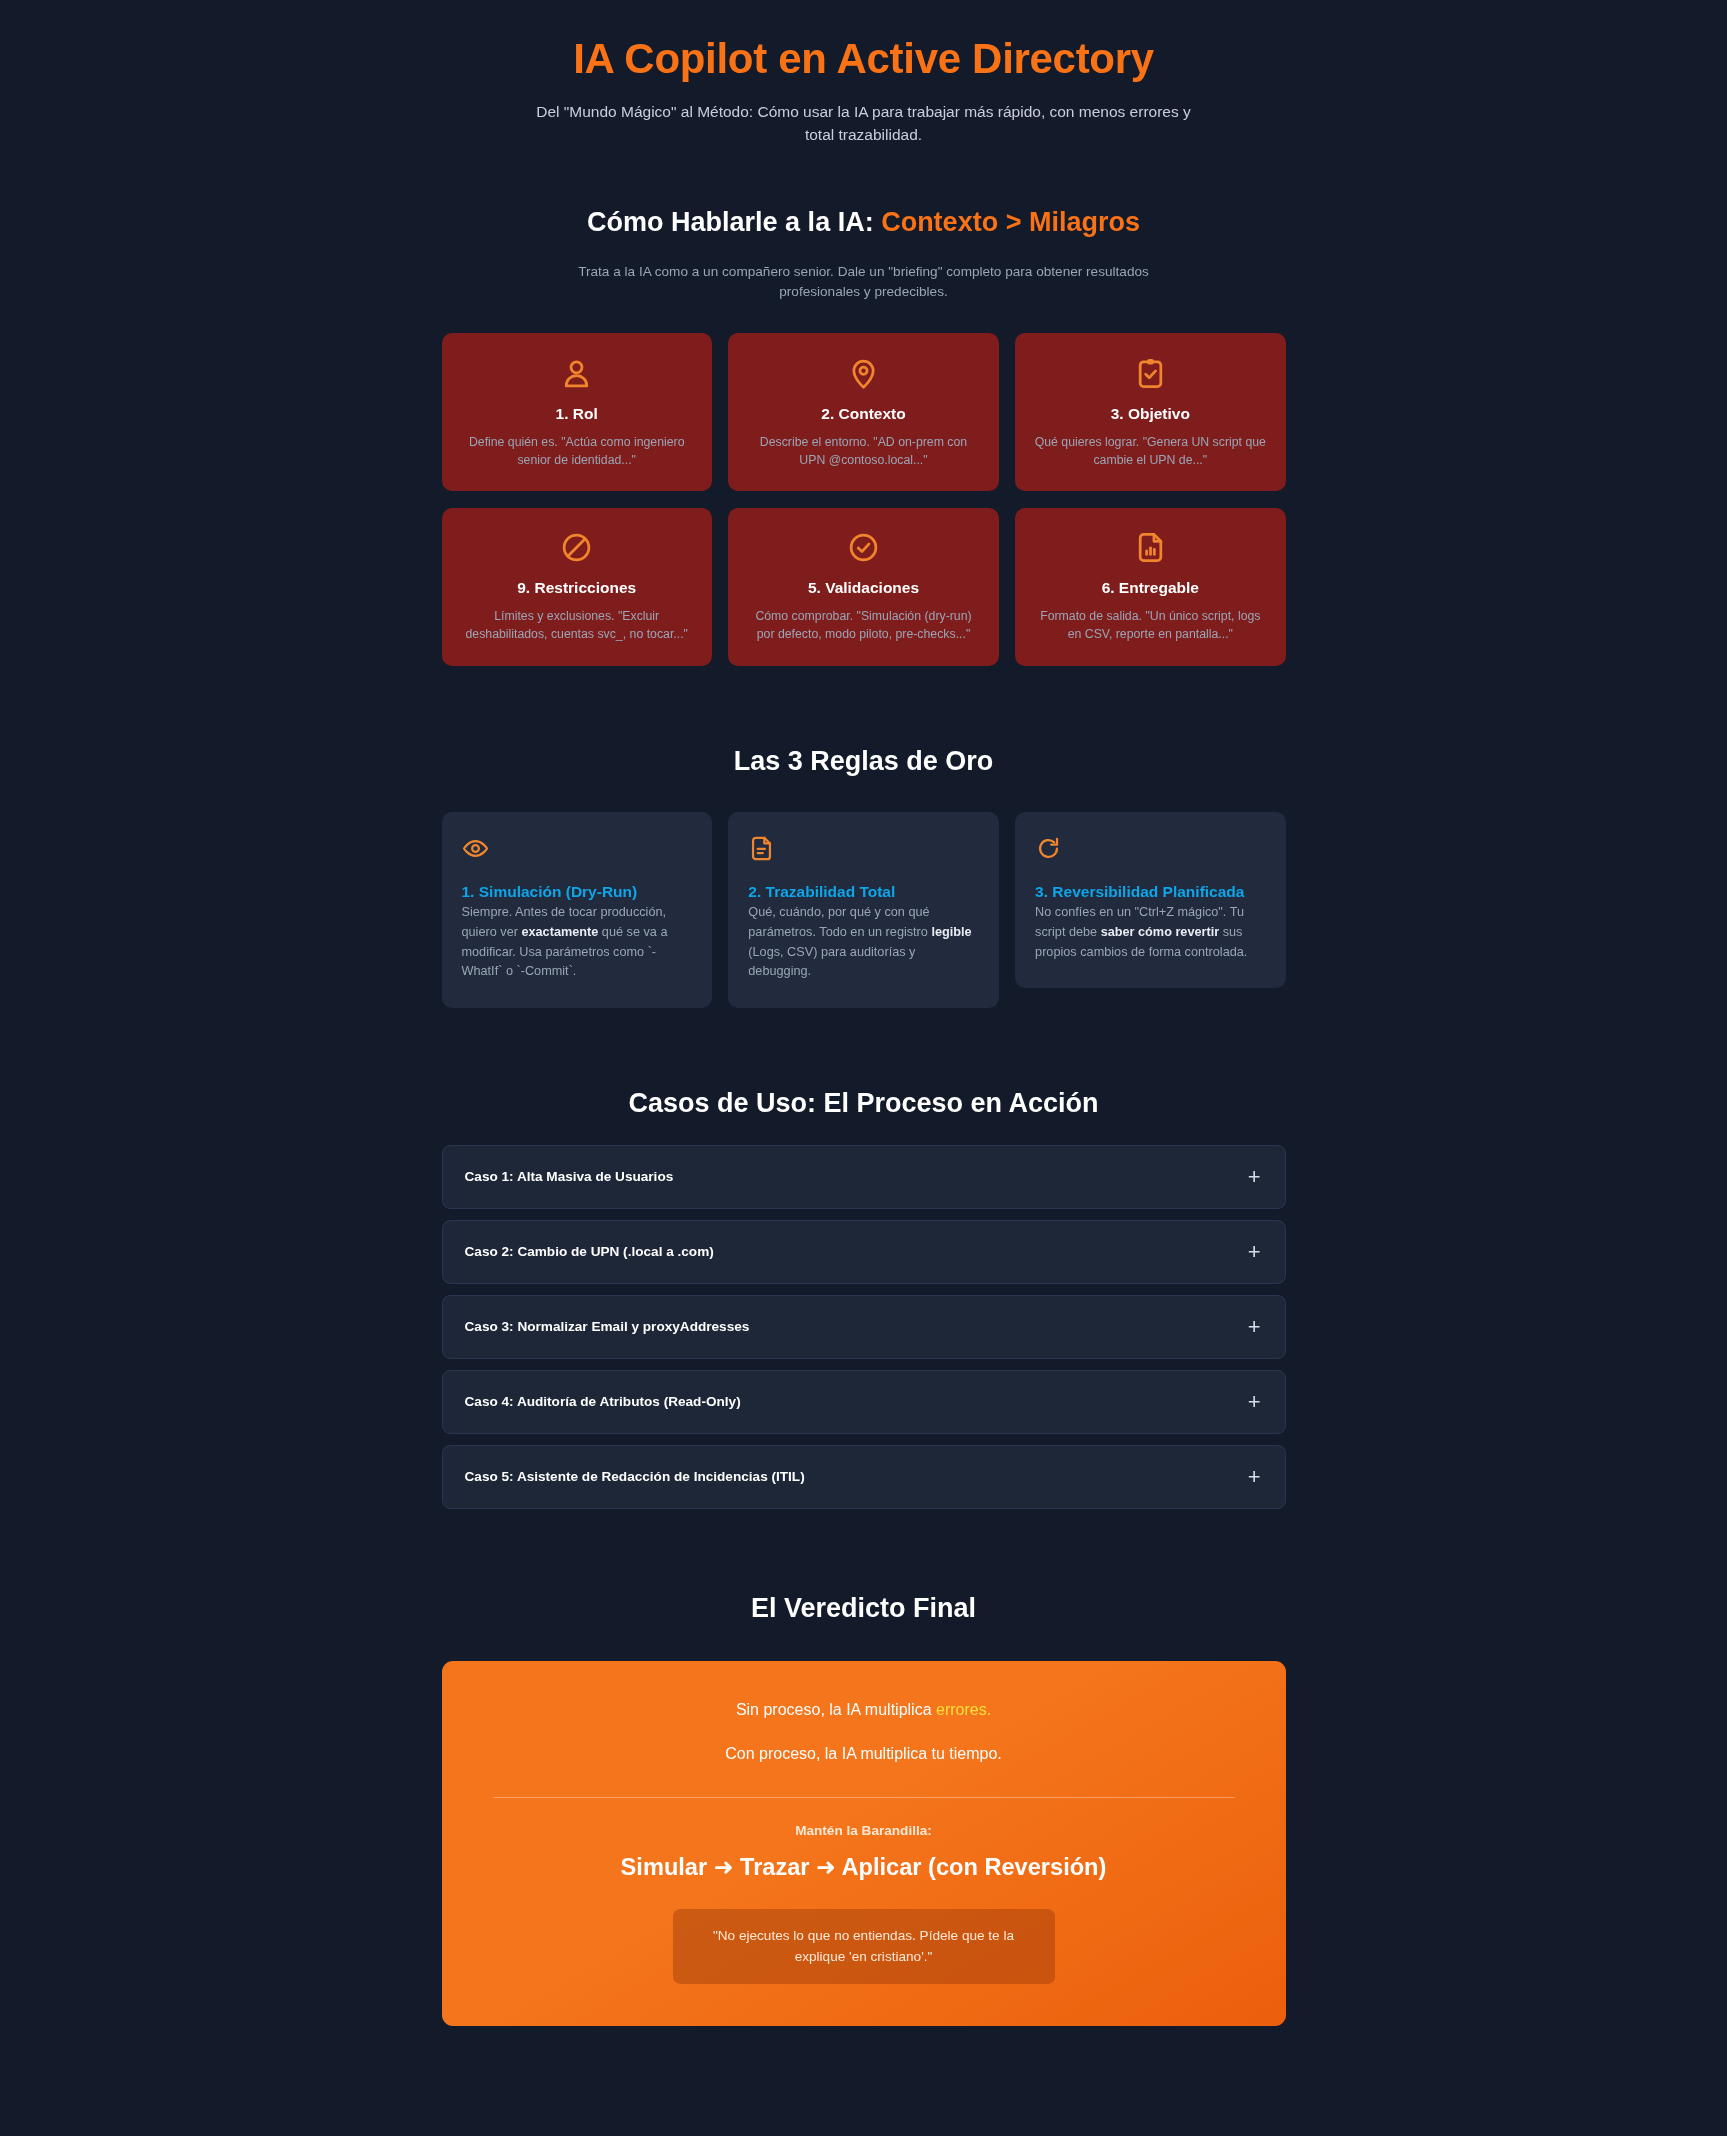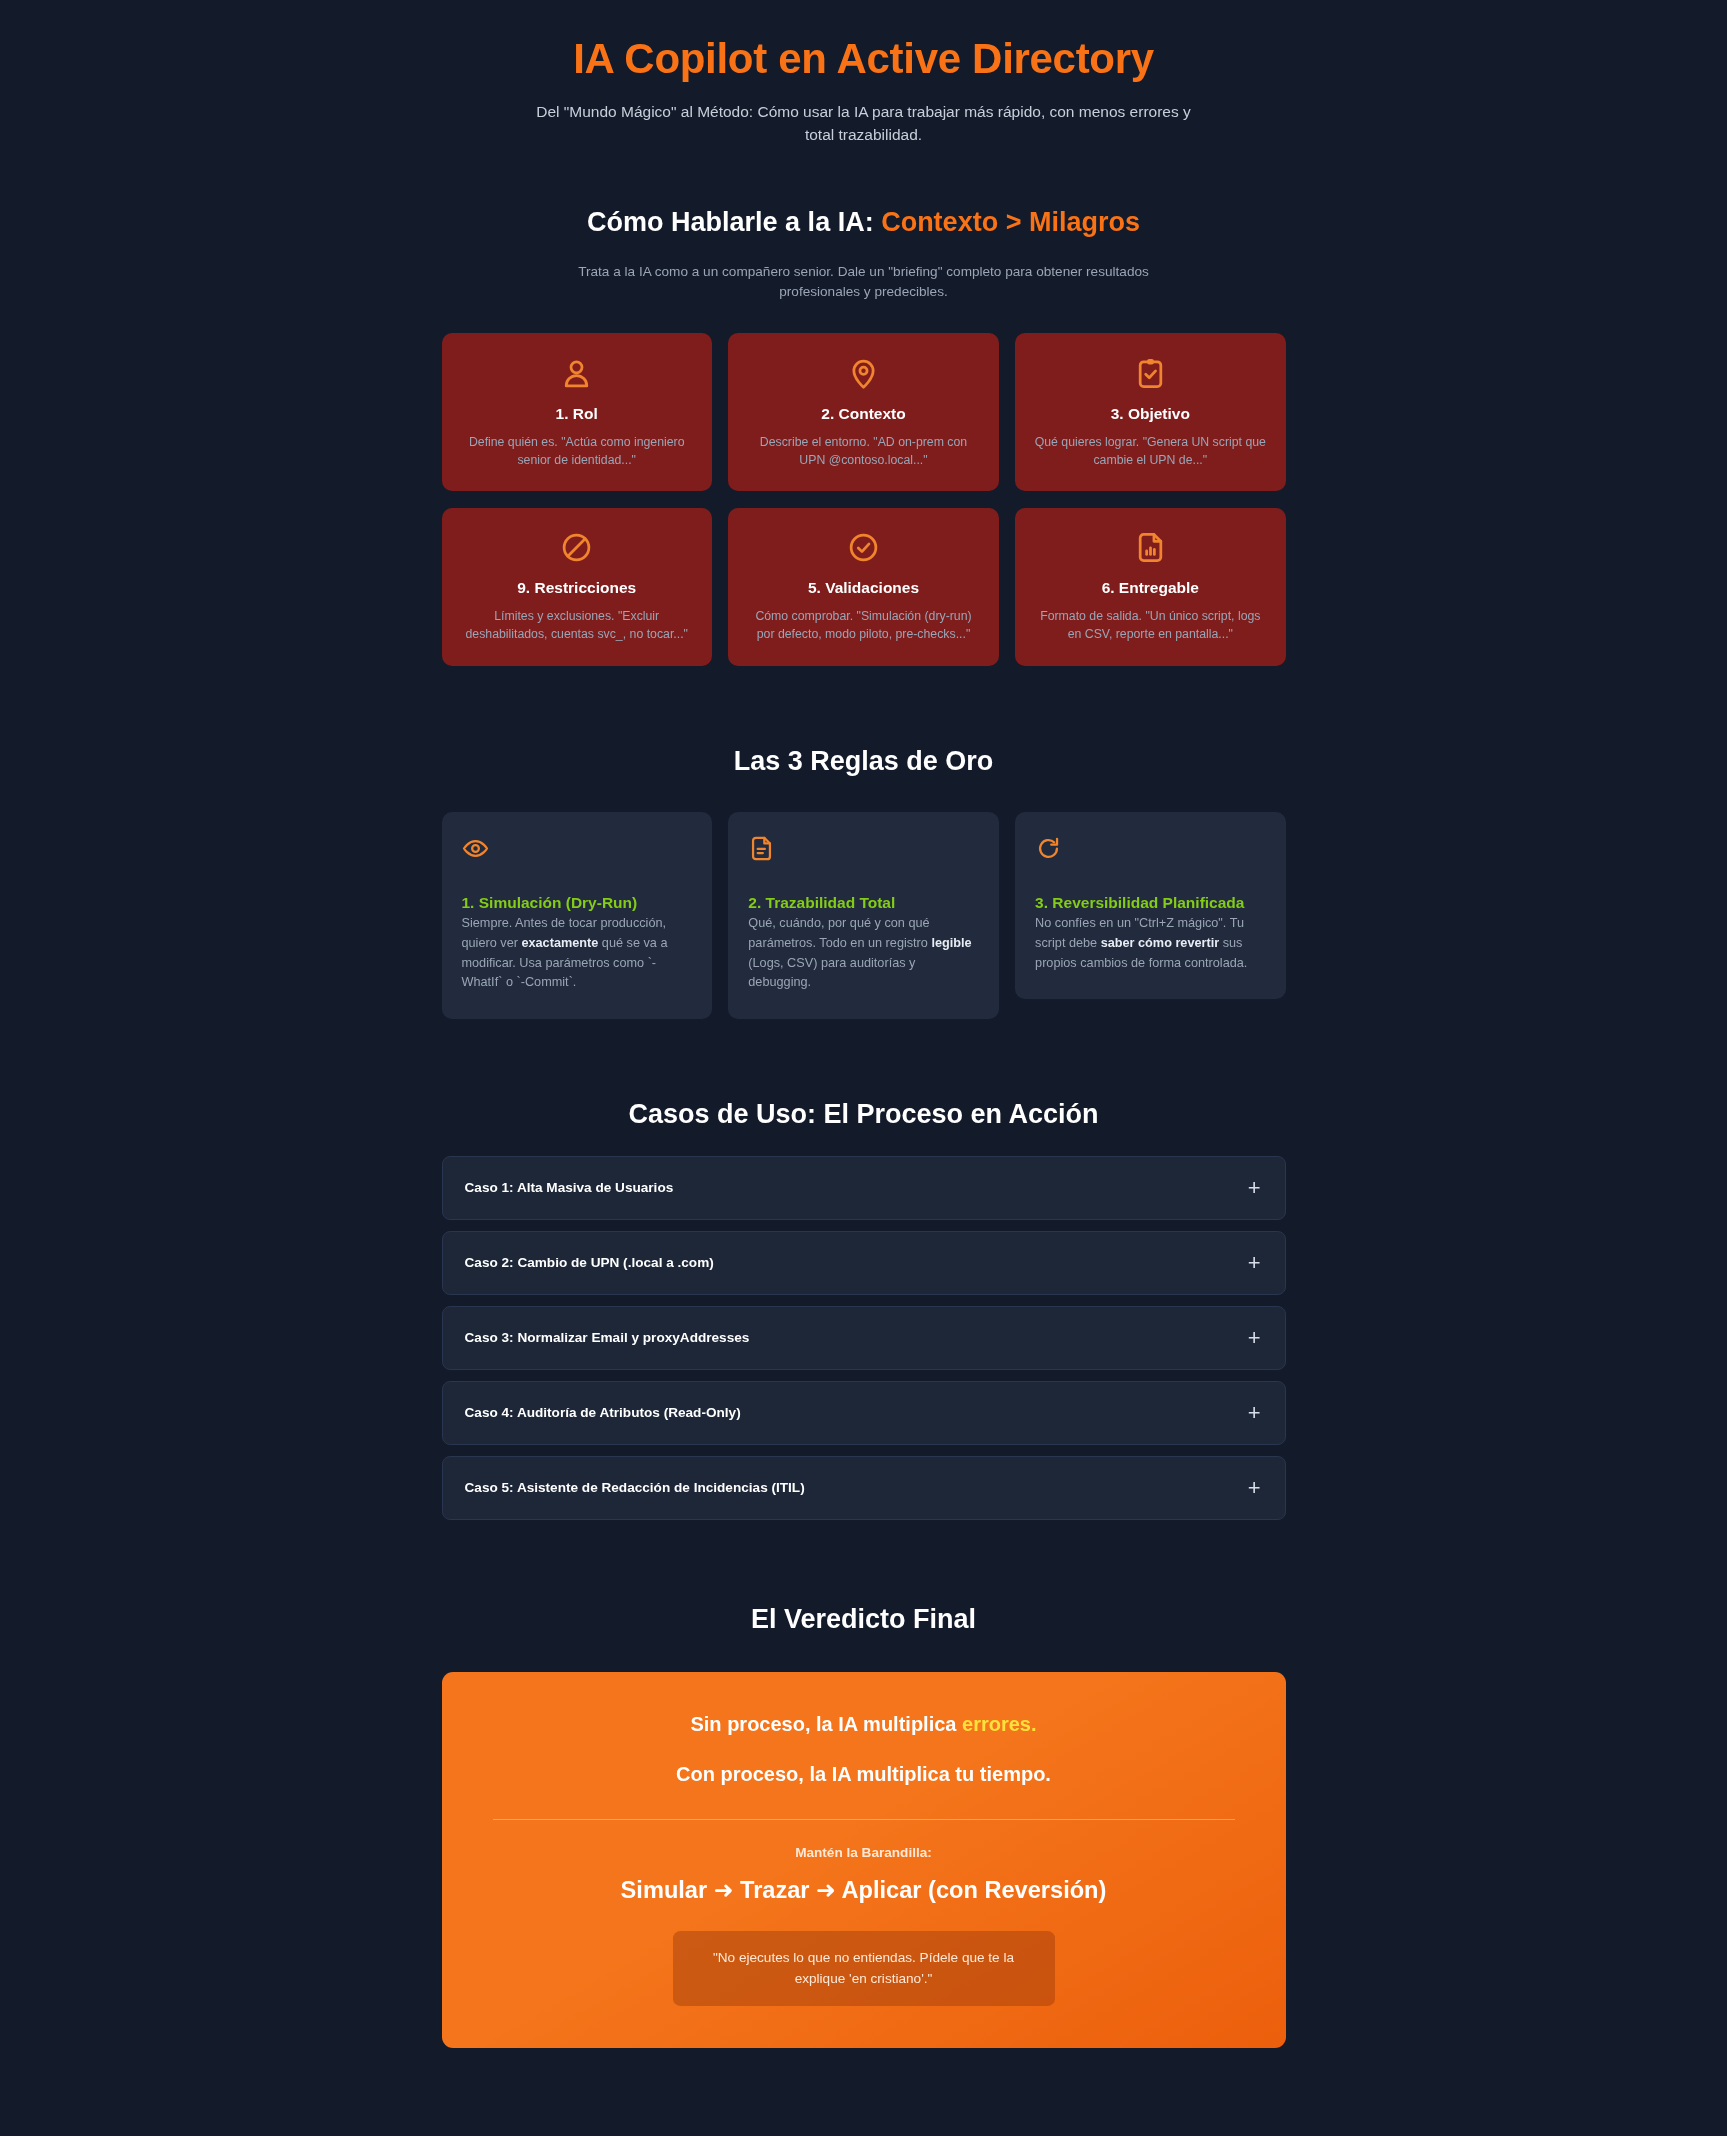--- a/index.html
+++ b/index.html
@@ -118,24 +118,24 @@
   }
   .rcard {
     background: #212b3d;
     border-radius: 10px;
     padding: 23.6px 20px 25.5px;
     text-align: left;
   }
   .rcard .ico { color: #f0852d; display: block; }
   .rcard .ico svg { width: 27px; height: 27px; display: block; }
   .rcard h3 {
-    margin-top: 31px;
+    margin-top: 20px;
     font-size: 15.5px;
     font-weight: bold;
-    color: #84cc16;
+    color: #0ea5e9;
     line-height: 1.35;
   }
   .rcard p {
     font-size: 12.7px;
     line-height: 1.55;
     color: #9aa5b5;
   }
   .rcard p b { color: #e9edf4; font-weight: bold; }
 
   
@@ -168,22 +168,22 @@
   
   .verdict-wrap { margin-top: 82px; }
   .verdict-panel {
     margin-top: 35px;
     background: linear-gradient(150deg, #f4751b 0%, #f4751b 45%, #ec5f0c 100%);
     border-radius: 11px;
     padding: 38px 51px 42px;
     text-align: center;
   }
   .verdict-line {
-    font-size: 20px;
-    font-weight: bold;
+    font-size: 16px;
+    font-weight: normal;
     color: #ffffff;
     line-height: 1.4;
   }
   .verdict-line + .verdict-line { margin-top: 22px; }
   .verdict-line .hl { color: #ffe03d; }
   .verdict-rule {
     height: 0.9px;
     background: rgba(255,255,255,0.34);
     margin: 31px 0 25.5px;
   }

